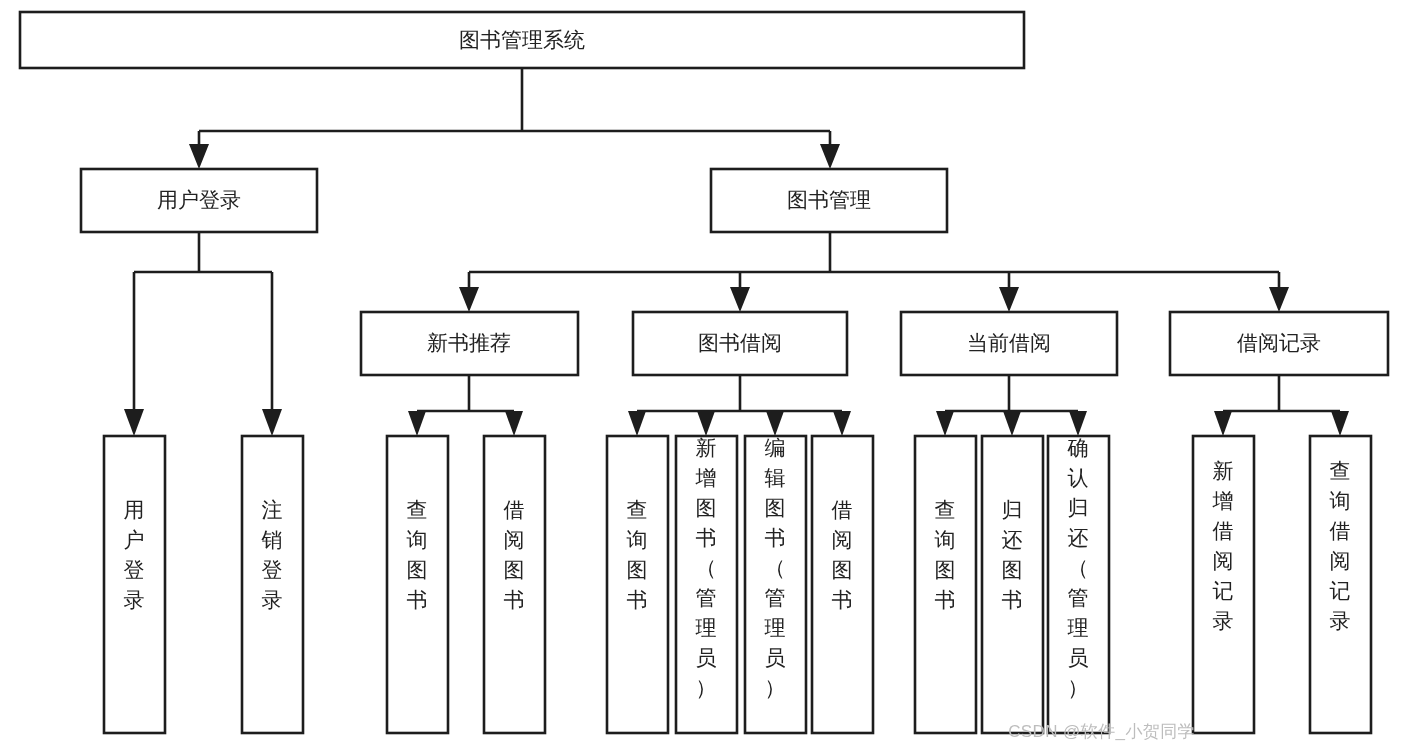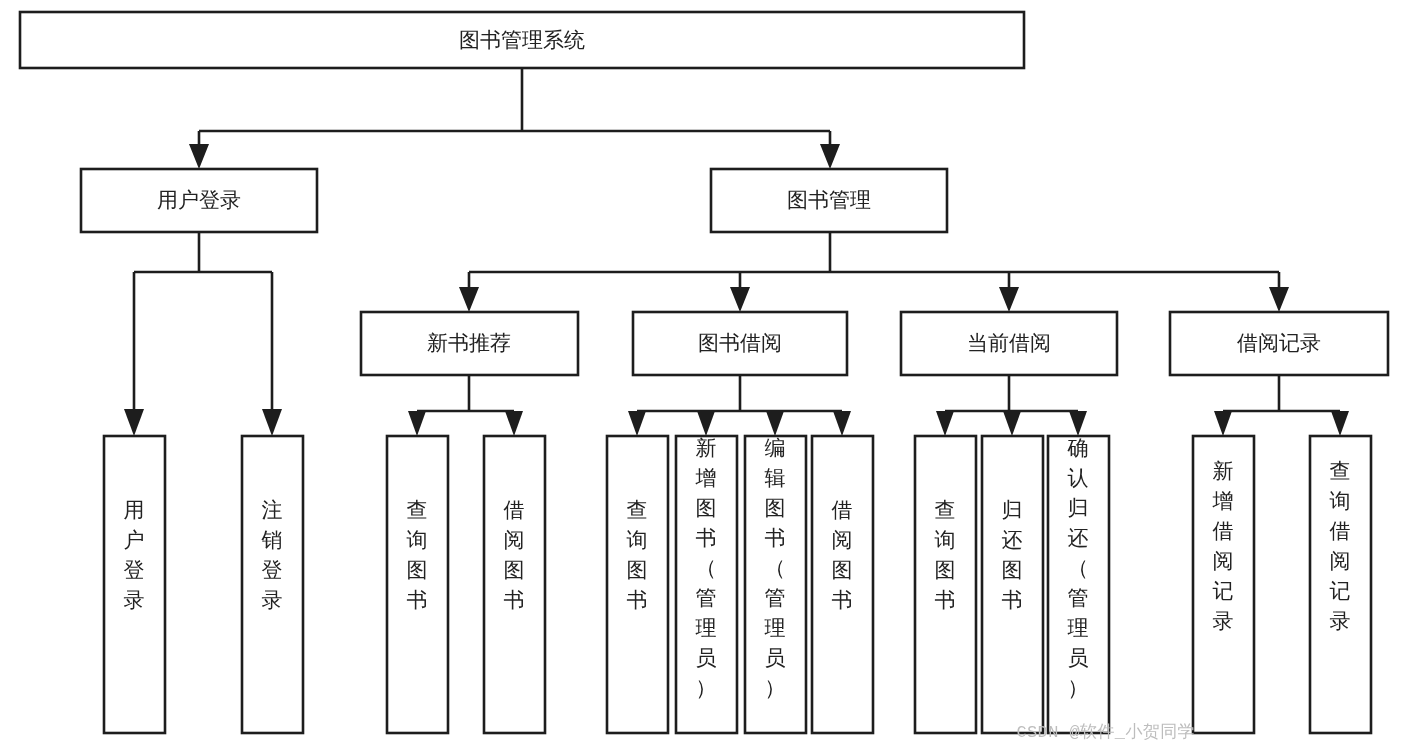--- a/index.html
+++ b/index.html
@@ -49,21 +49,21 @@
     fill: none;
   }
   .arrow-head {
     fill: #1d1d1d;
     stroke: none;
   }
   .watermark-text {
     position: absolute;
     right: 8px;
     bottom: 4px;
-    font-family: Liberation Mono, monospace;
+    font-family: Liberation Sans, sans-serif;
     font-size: 17px;
     color: #bdbdbd;
     white-space: nowrap;
     letter-spacing: 0.4px;
   }
 </style>
 </head>
 <body>
 
 <div id="diagram-root">

